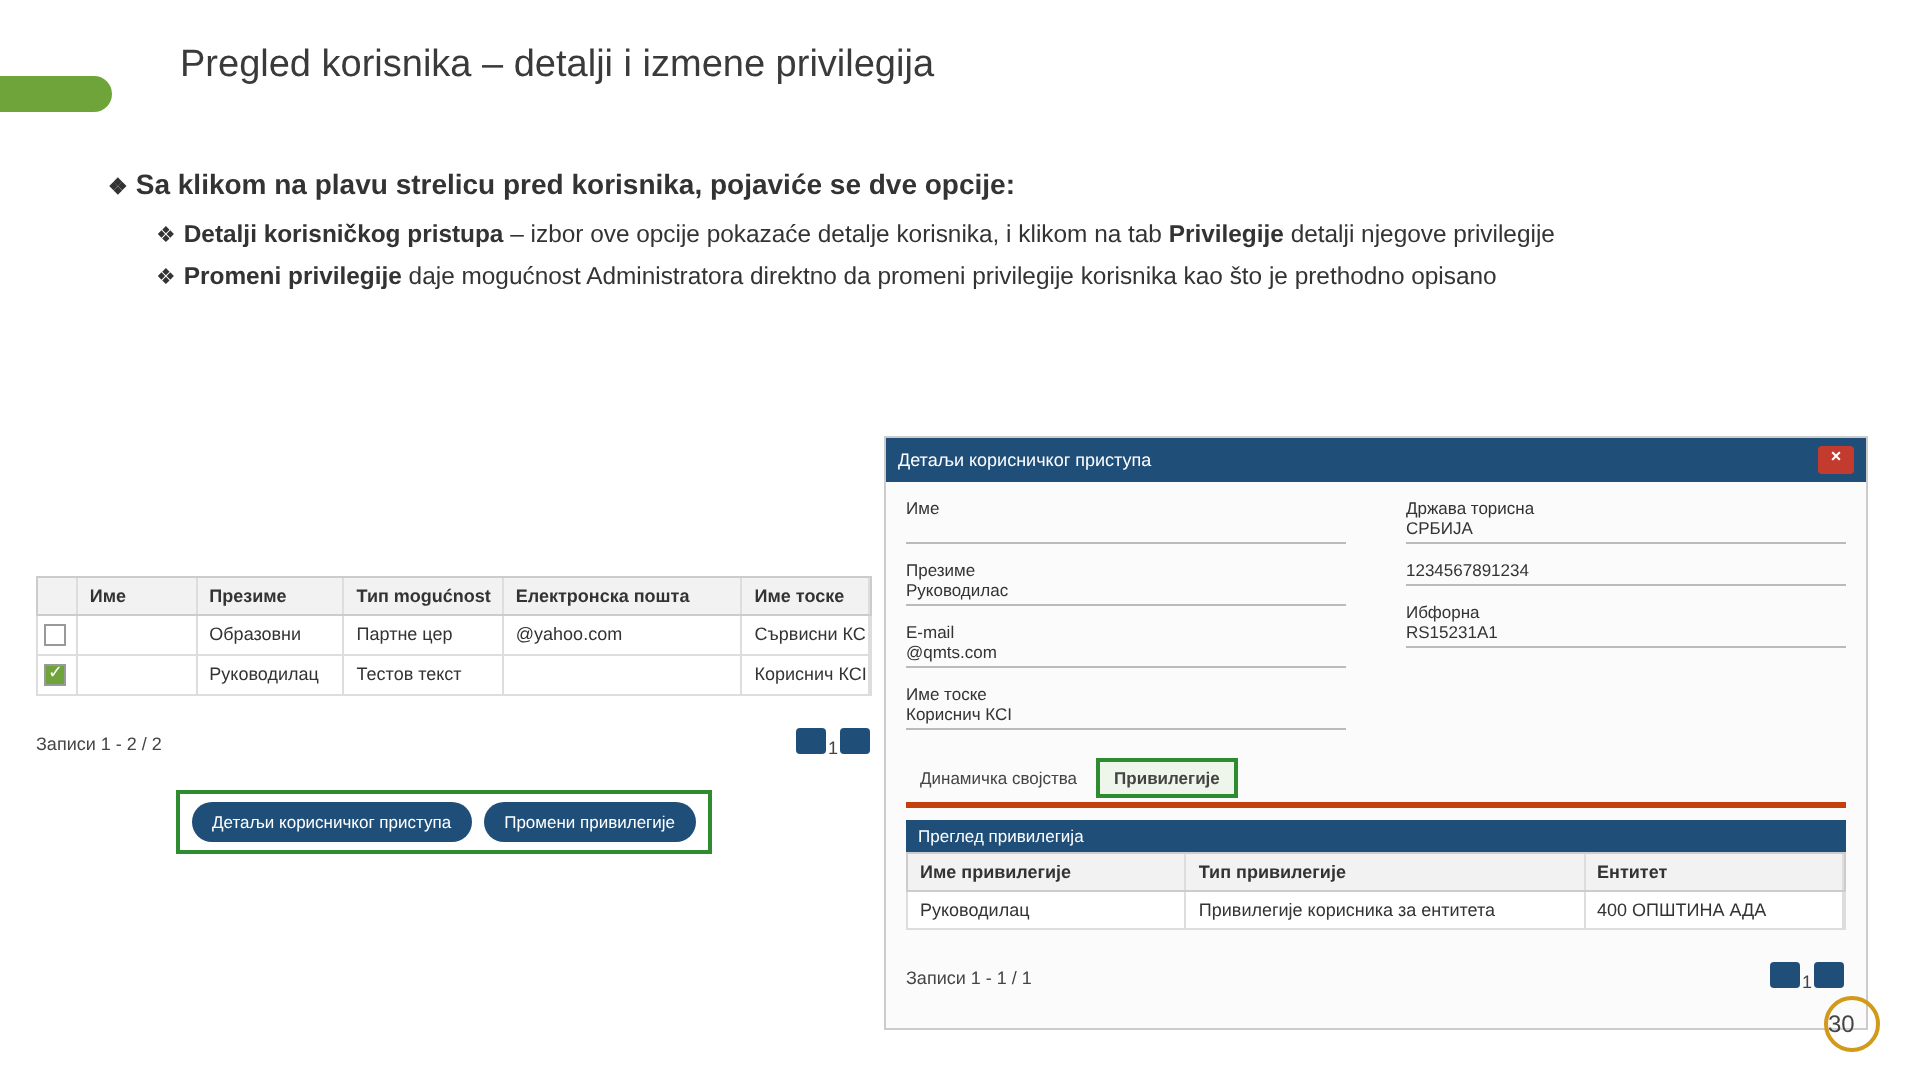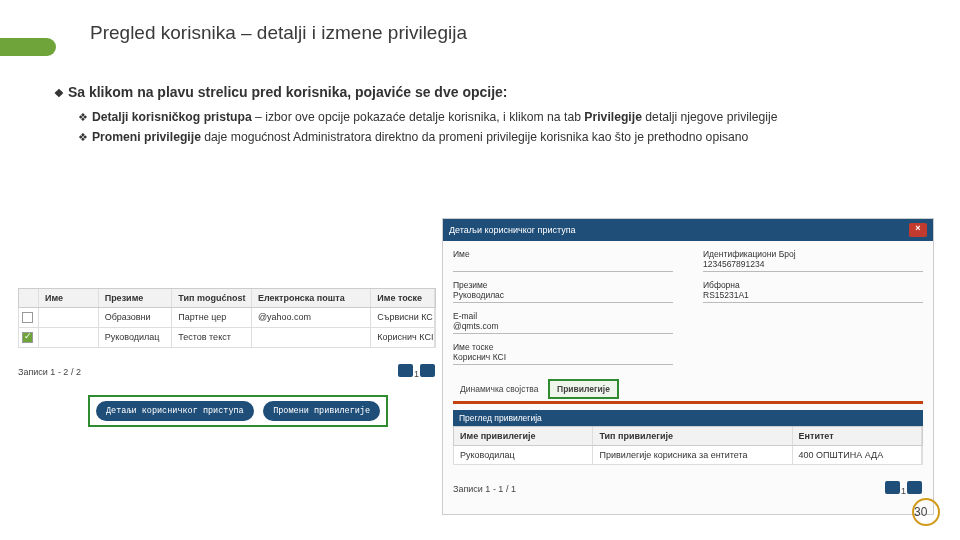--- a/index.html
+++ b/index.html
@@ -13,21 +13,21 @@
   .left-scr { position: absolute; left: 18px; top: 288px; width: 418px; font-size: 9px; }
   .thead { display: flex; background: #f2f2f2; border: 1px solid #ccc; font-weight: 700; }
   .thead div, .trow div { padding: 4px 6px; border-right: 1px solid #ddd; overflow: hidden; white-space: nowrap; }
   .c1{width:20px;padding:4px 3px!important}.c2{width:60px}.c3{width:74px}.c4{width:80px}.c5{width:120px}.c6{width:64px}
   .trow { display: flex; border: 1px solid #ddd; border-top: none; background: #fff; }
   .chk { width: 11px; height: 11px; border: 1px solid #999; display: inline-block; vertical-align: middle; }
   .chk.g { background: #6fa43a; position: relative; }
   .chk.g:after { content: "✓"; color: #fff; font-size: 9px; position: absolute; top: -2px; left: 1px; }
   .pager { margin: 16px 0 10px; font-size: 9px; color: #444; display: flex; justify-content: space-between; align-items: center; }
   .pgbtn { display: inline-block; width: 15px; height: 13px; background: #1f4e79; margin: 0 1px; border-radius: 2px; }
-  .btn-row { text-align: center; margin-top: 6px; border: 2px solid #2f8b2f; padding: 4px; display: inline-block; position: relative; left: 70px; font-family: Liberation Mono, monospace; }
+  .btn-row { text-align: center; margin-top: 6px; border: 2px solid #2f8b2f; padding: 4px; display: inline-block; position: relative; left: 70px; }
   .pillbtn { display: inline-block; background: #1f4e79; color: #fff; padding: 5px 10px; border-radius: 11px; font-size: 8.5px; margin: 0 2px; }
   .right-scr { position: absolute; left: 442px; top: 218px; width: 492px; border: 1px solid #ccc; font-size: 9px; background: #fbfbfb; }
   .right-scr .bar { background: #1f4e79; color: #fff; padding: 4px 6px; font-size: 9px; display: flex; justify-content: space-between; align-items: center; }
   .xclose { background: #c23b2e; width: 18px; height: 14px; text-align: center; font-weight: 700; border-radius: 2px; }
   .pbody { padding: 8px 10px; }
   .cols { display: flex; gap: 30px; }
   .fld { margin-bottom: 8px; }
   .lblk { font-size: 8.5px; color: #333; }
   .line { border-bottom: 1px solid #bbb; height: 13px; min-width: 120px; font-size: 8.5px; }
   .tabs { margin-top: 6px; border-bottom: 3px solid #c2410c; padding-bottom: 2px; }
@@ -105,21 +105,24 @@
             <div class="lblk">Е-mail</div>
             <div class="line">@qmts.com</div>
           </div>
         <div class="fld">
             <div class="lblk">Име тоске</div>
             <div class="line">Кориснич КСI</div>
           </div>
       </div>
       <div style="flex:1">
         <div class="fld">
-            <div class="lblk">Идентификациони Број</div>
+            <div class="lblk">Држава торисна</div>
+            <div class="line">СРБИЈА</div>
+          </div>
+        <div class="fld">
             <div class="line">1234567891234</div>
           </div>
         <div class="fld">
             <div class="lblk">Ибфорна</div>
             <div class="line">RS15231A1</div>
           </div>
       </div>
     </div>
     <div class="tabs">
       <span class="tab">Динамичка својства</span>

